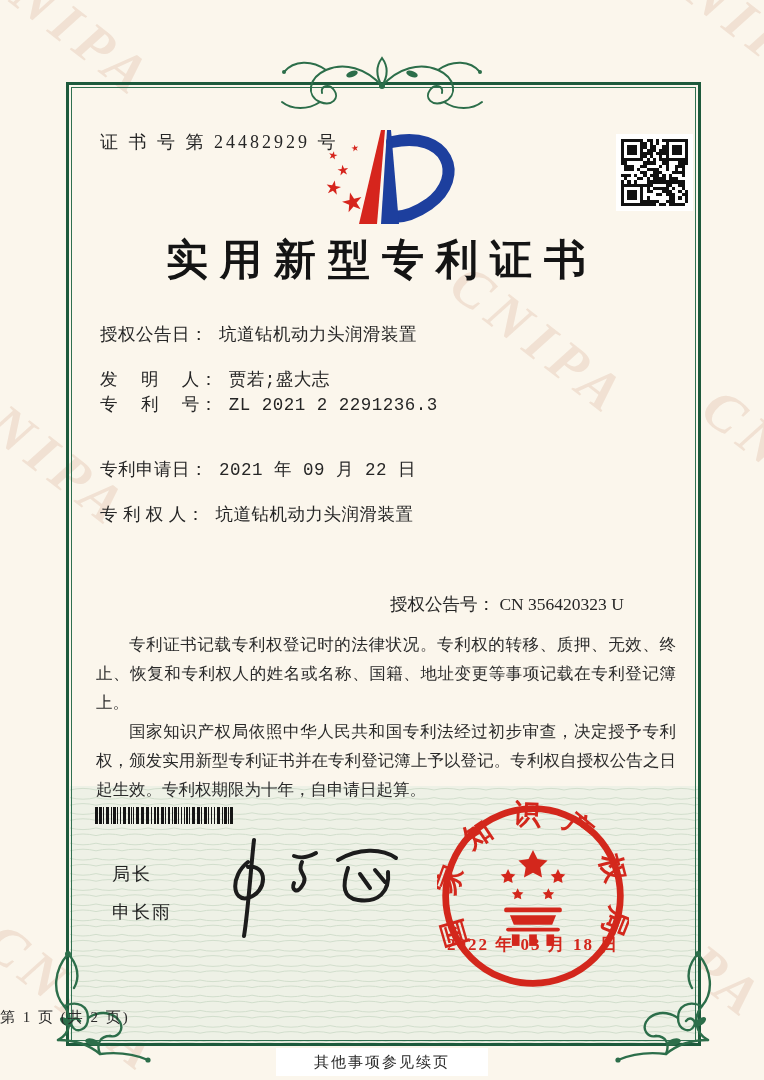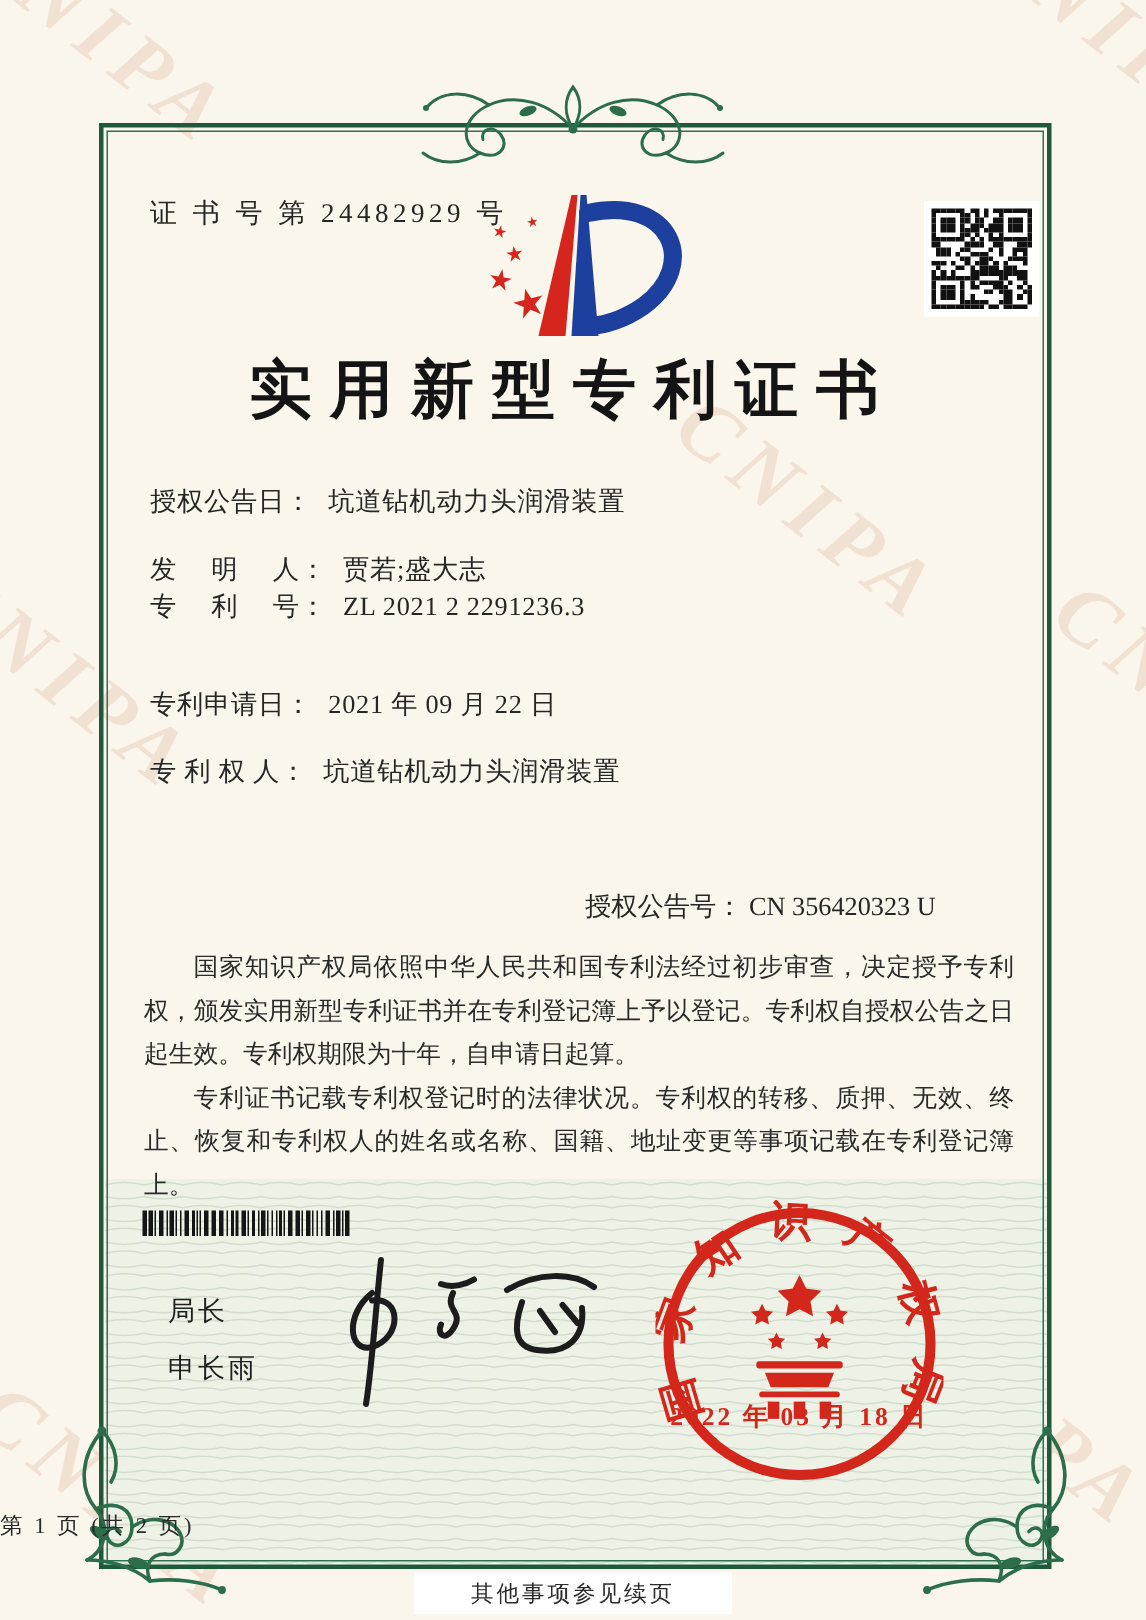--- a/index.html
+++ b/index.html
@@ -48,21 +48,21 @@
 
   
   .title{
     position:absolute; left:0; top:232px; width:764px; text-align:center;
     font-size:42px; font-weight:bold; letter-spacing:12px; color:#141414;
   }
 
   
   .field{ position:absolute; left:100px; font-size:17.5px; letter-spacing:0.5px; white-space:nowrap; }
   .field .lbl{ display:inline-block; }
-  .field .val{ display:inline-block; margin-left:6px; }
+  .field .val{ display:inline-block; margin-left:6px;font-family:Liberation Mono, monospace; }
   .field2{ position:absolute; left:390px; font-size:17.5px; white-space:nowrap; }
 
   
   .body-text{
     position:absolute; left:96px; top:630px; width:580px;
     font-size:16.5px; line-height:29px; text-align:justify; color:#2a2a2a;
   }
   .body-text p{ text-indent:2em; }
 
   
@@ -692,22 +692,22 @@
   <div class="field" style="top:502px;">
     <span class="lbl">专 利 权 人：</span>
     <span class="val">坑道钻机动力头润滑装置</span>
   </div>
   <div class="field2" style="top:592px;">
     <span class="lbl">授权公告号：</span>
     <span class="val">CN 356420323 U</span>
   </div>
 
   <div class="body-text">
+    <p>专利证书记载专利权登记时的法律状况。专利权的转移、质押、无效、终止、恢复和专利权人的姓名或名称、国籍、地址变更等事项记载在专利登记簿上。</p>
     <p>国家知识产权局依照中华人民共和国专利法经过初步审查，决定授予专利权，颁发实用新型专利证书并在专利登记簿上予以登记。专利权自授权公告之日起生效。专利权期限为十年，自申请日起算。</p>
-    <p>专利证书记载专利权登记时的法律状况。专利权的转移、质押、无效、终止、恢复和专利权人的姓名或名称、国籍、地址变更等事项记载在专利登记簿上。</p>
   </div>
 
   <div class="barcode" id="barcode">
       <i style="width:3px"></i>
       <i class="sp" style="width:1px"></i>
       <i style="width:3px"></i>
       <i class="sp" style="width:1px"></i>
       <i style="width:1px"></i>
       <i class="sp" style="width:2px"></i>
       <i style="width:3px"></i>

